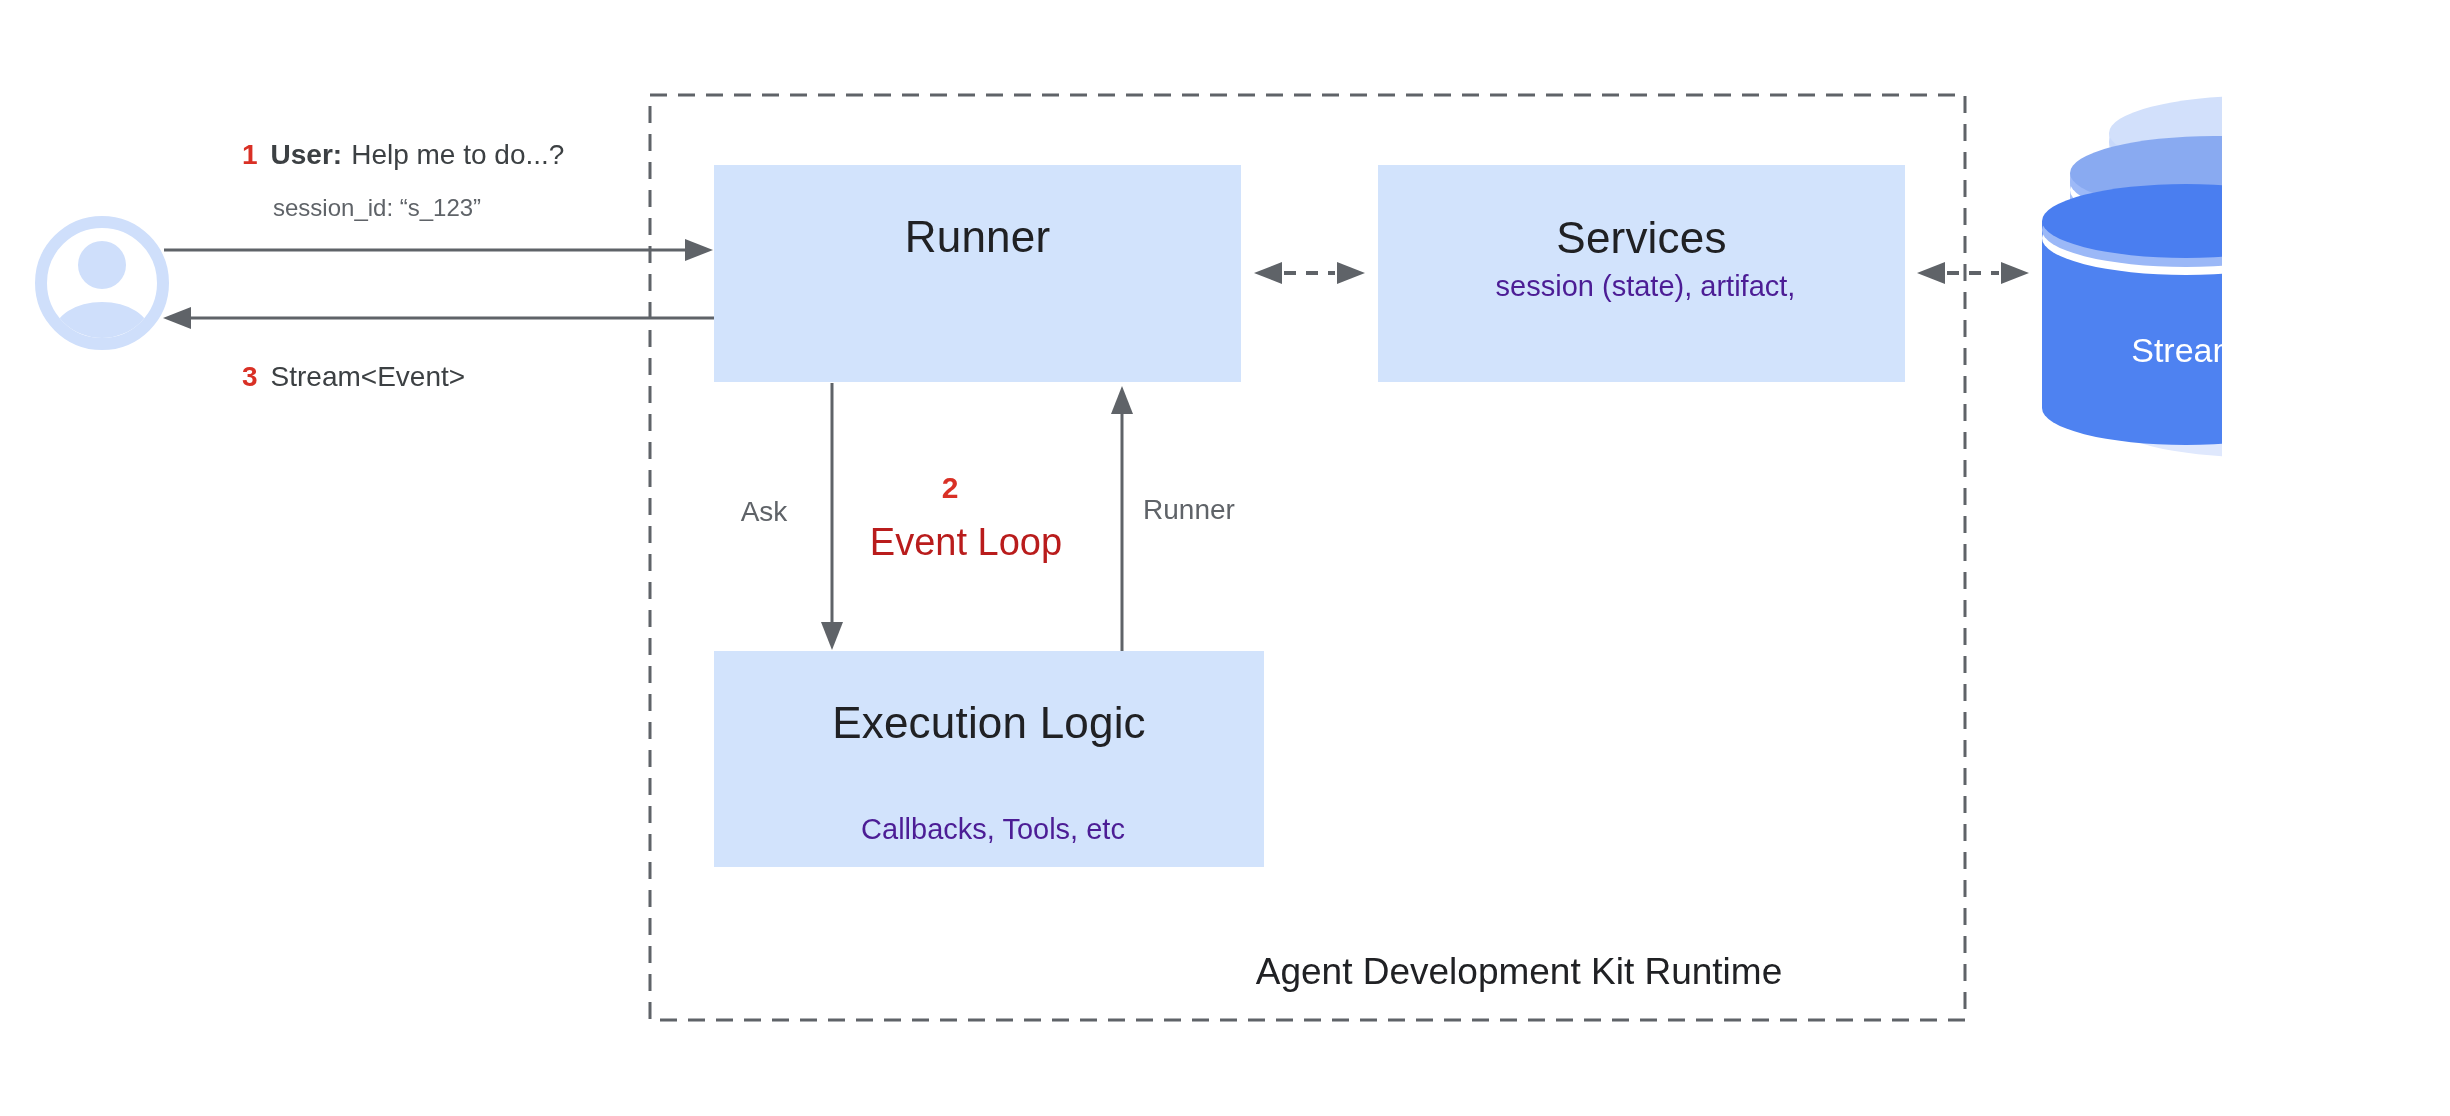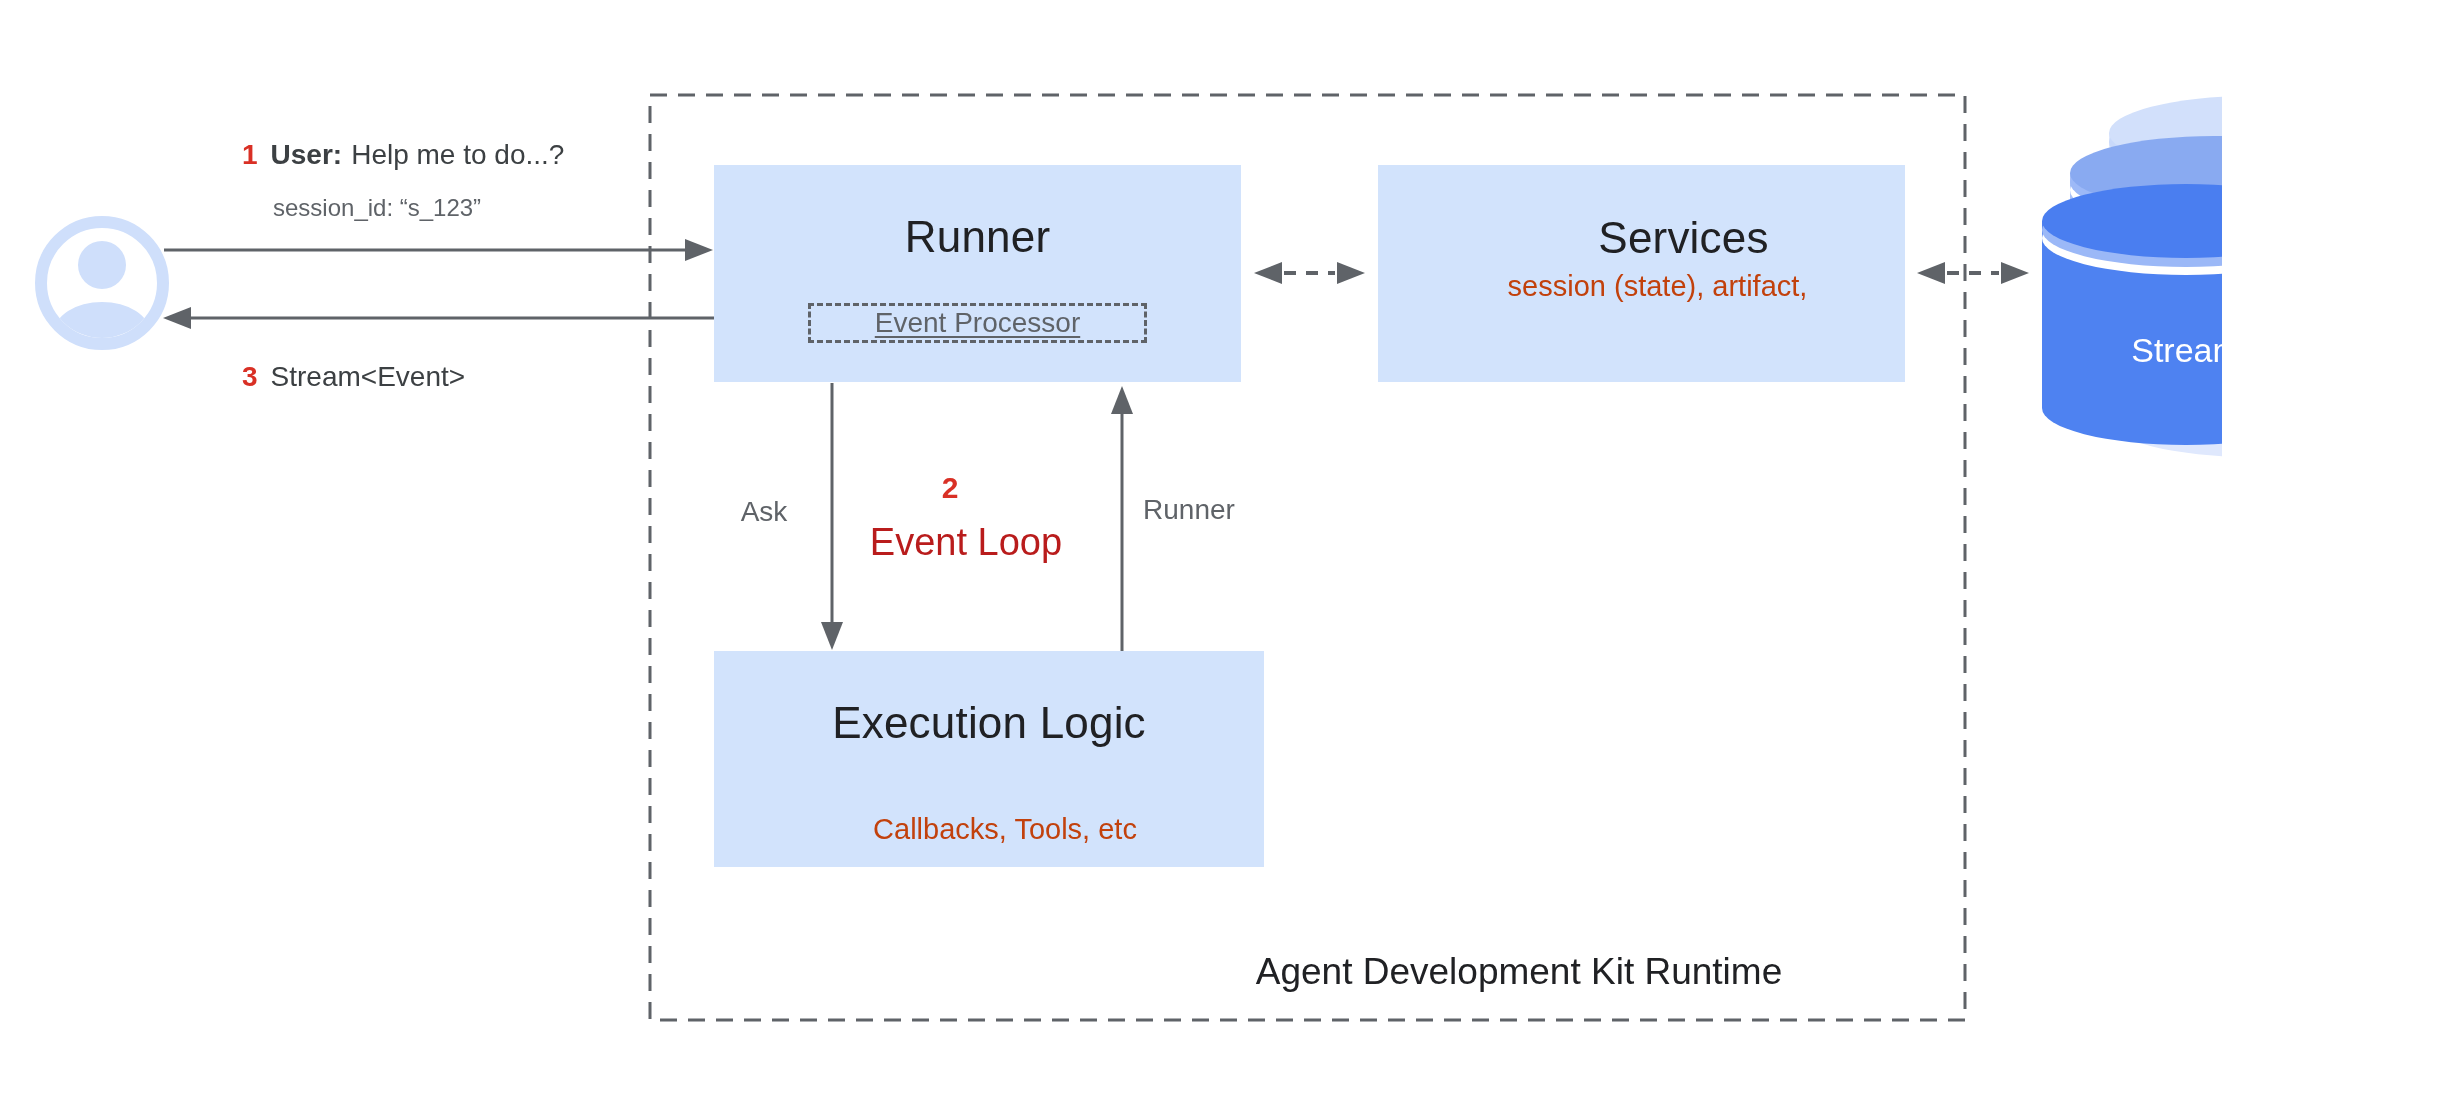--- a/index.html
+++ b/index.html
@@ -11,22 +11,22 @@
   }
   .canvas svg.overlay { position:absolute; left:0; top:0; z-index:1; }
 
   
   .box { position:absolute; z-index:2; background:#d2e3fc; }
   .box-title {
     position:absolute; left:0; width:100%; text-align:center;
     font-size:44px; line-height:40px; color:#202124; letter-spacing:0.2px;
   }
   .box-sub {
-    position:absolute; left:16px; width:100%; text-align:center;
-    font-size:29px; line-height:37px; color:#c2410c;
+    position:absolute; left:4px; width:100%; text-align:center;
+    font-size:29px; line-height:37px; color:#4c1d95;
   }
 
   .event-processor {
     position:absolute; left:94px; top:138px; width:339px; height:40px;
     box-sizing:border-box; border:3px dashed #5f6368;
     display:flex; align-items:center; justify-content:center;
     font-size:28px; color:#5f6368; text-decoration:underline;
     text-underline-offset:4px;
   }
 
@@ -121,25 +121,24 @@
     <span class="num">1</span><span class="bold">User:</span><span>Help me to do...?</span>
   </div>
   <div class="session-line" style="left:273px; top:193px;">session_id: “s_123”</div>
 
   <div class="label-row" style="left:242px; top:360px;">
     <span class="num">3</span><span>Stream&lt;Event&gt;</span>
   </div>
 
   <div class="box" style="left:714px; top:165px; width:527px; height:217px;">
     <div class="box-title" style="top:52px;">Runner</div>
-    <div class="event-processor">Event Processor</div>
   </div>
 
   <div class="box" style="left:1378px; top:165px; width:527px; height:217px;">
-    <div class="box-title" style="top:53px;padding-left:42px;">Services</div>
+    <div class="box-title" style="top:53px;">Services</div>
     <div class="box-sub" style="top:103px;">session (state), artifact,</div>
   </div>
 
   <div class="box" style="left:714px; top:651px; width:527px; height:216px;padding-left:23px;">
     <div class="box-title" style="top:52px;">Execution Logic</div>
     <div class="box-sub" style="top:160px;">Callbacks, Tools, etc</div>
   </div>
 
   <div class="side-label" style="left:764px; top:512px;">Ask</div>
   <div class="loop-num" style="left:950px; top:488px;">2</div>

